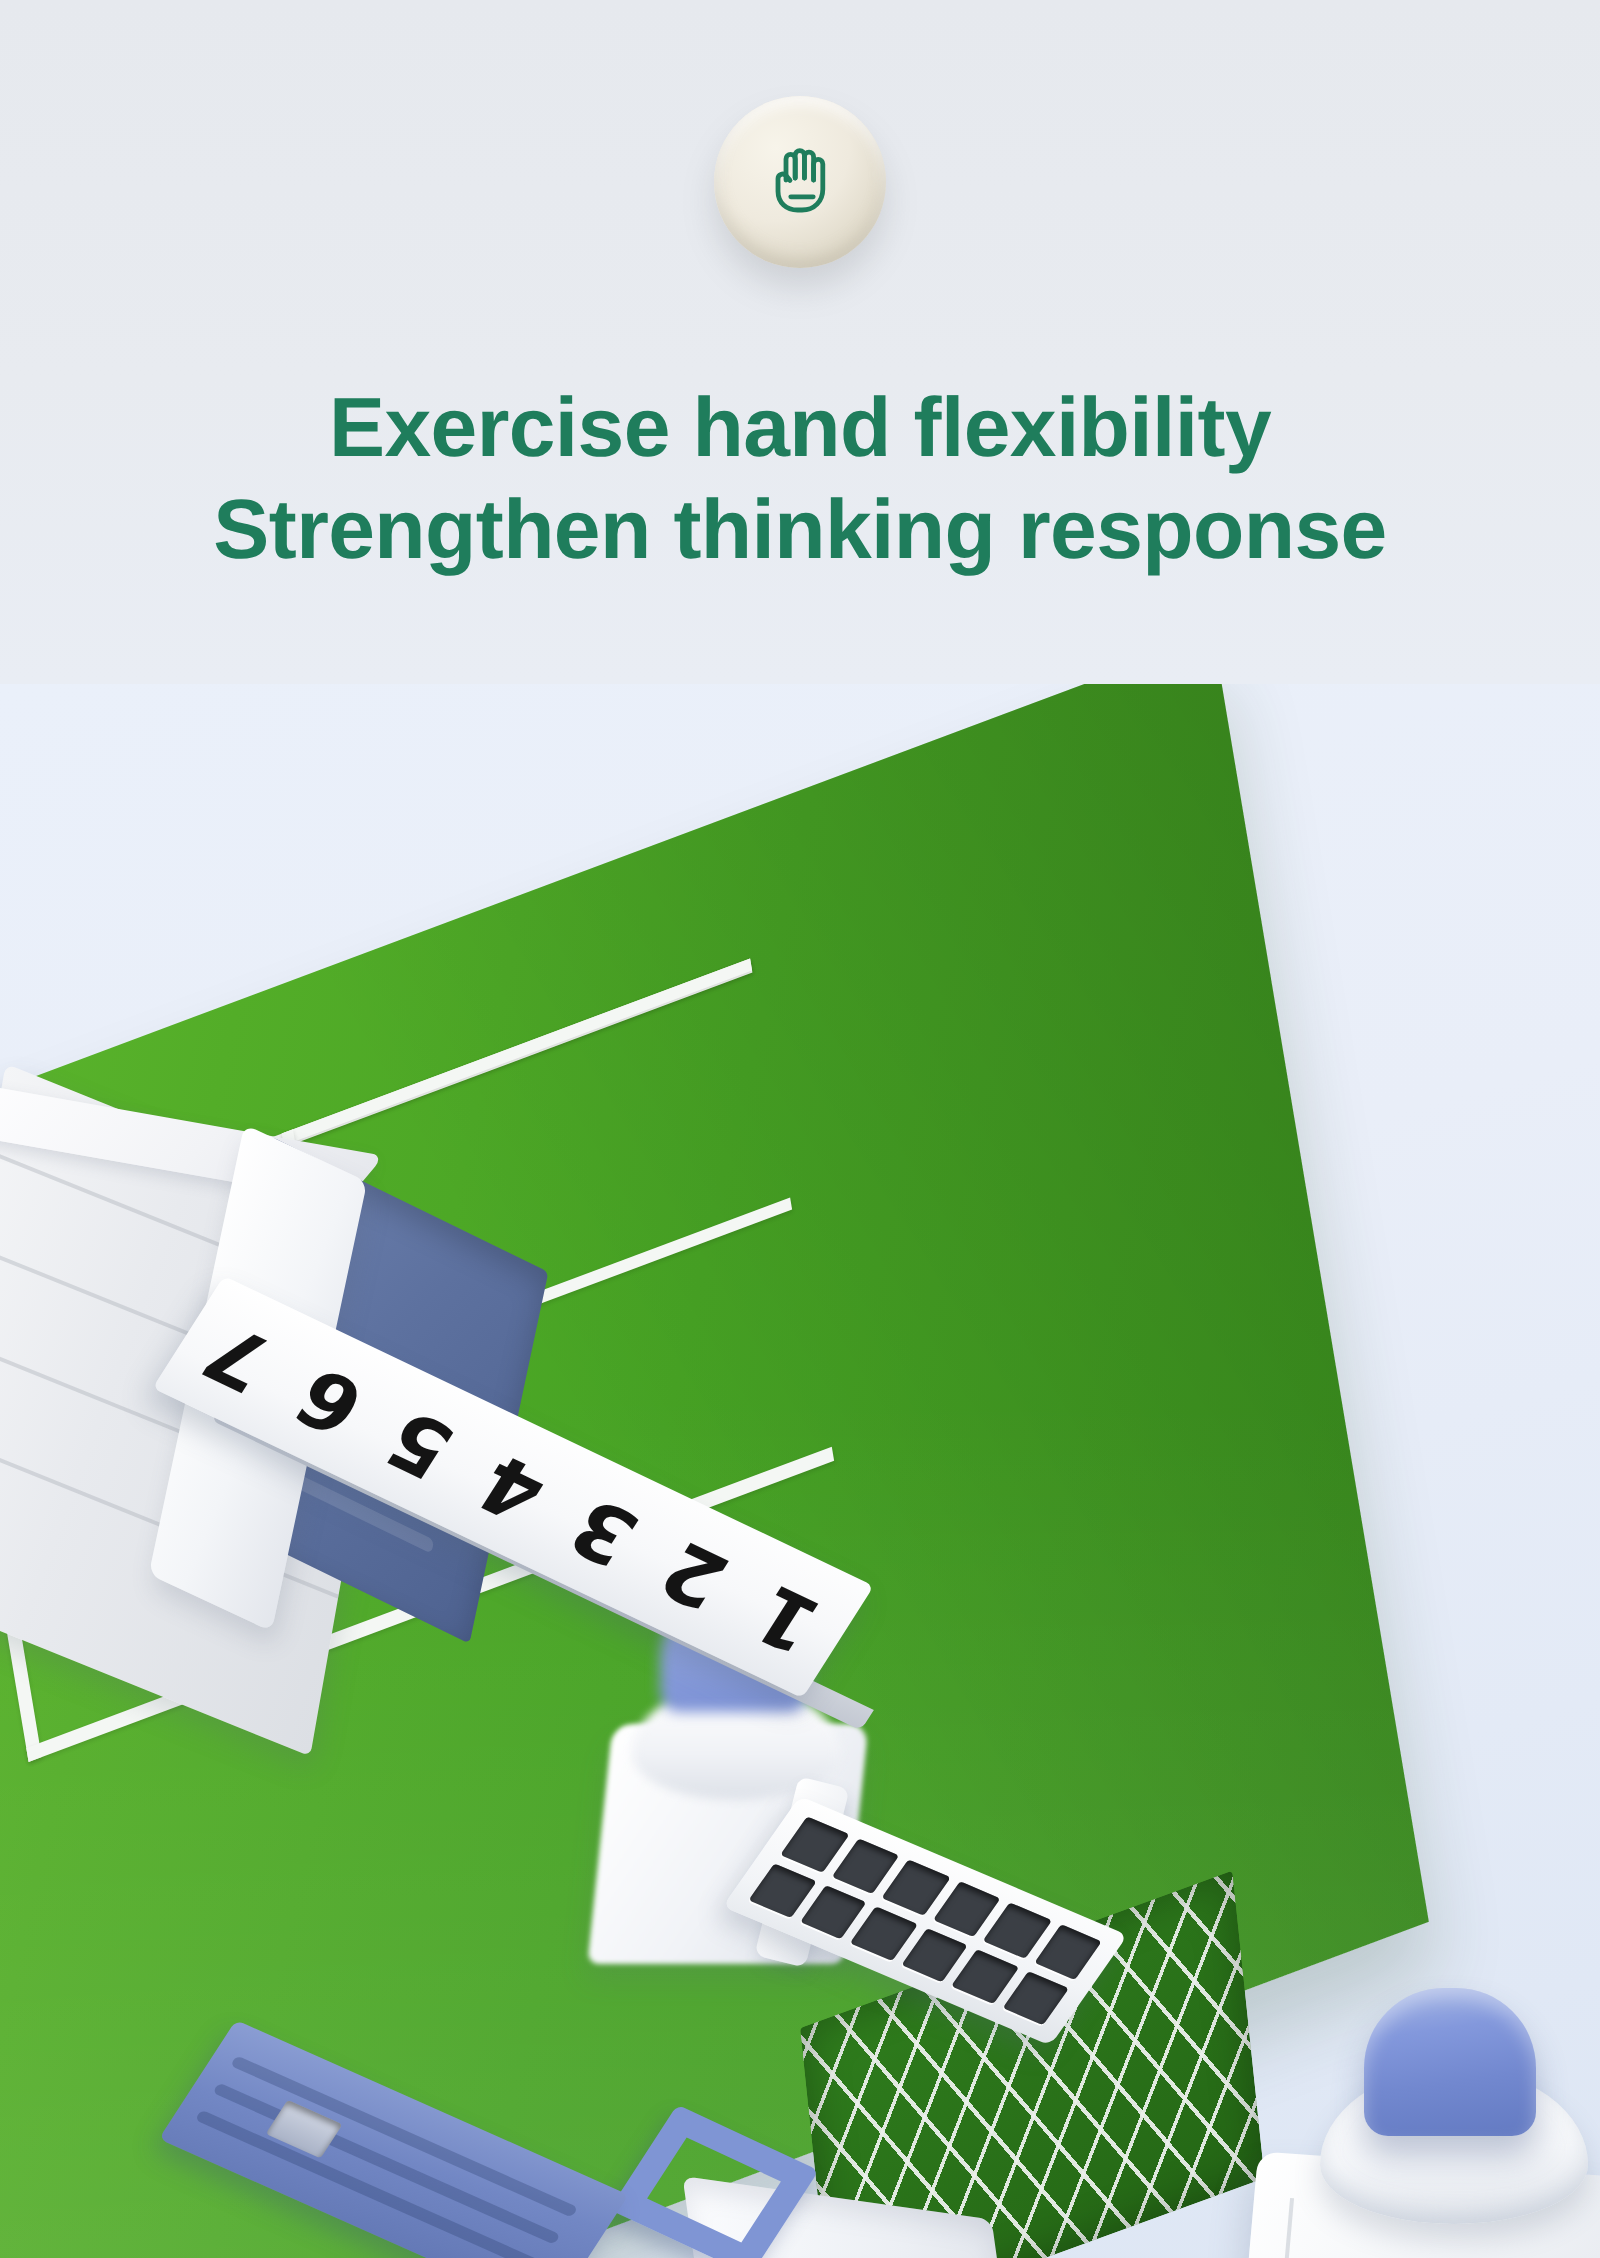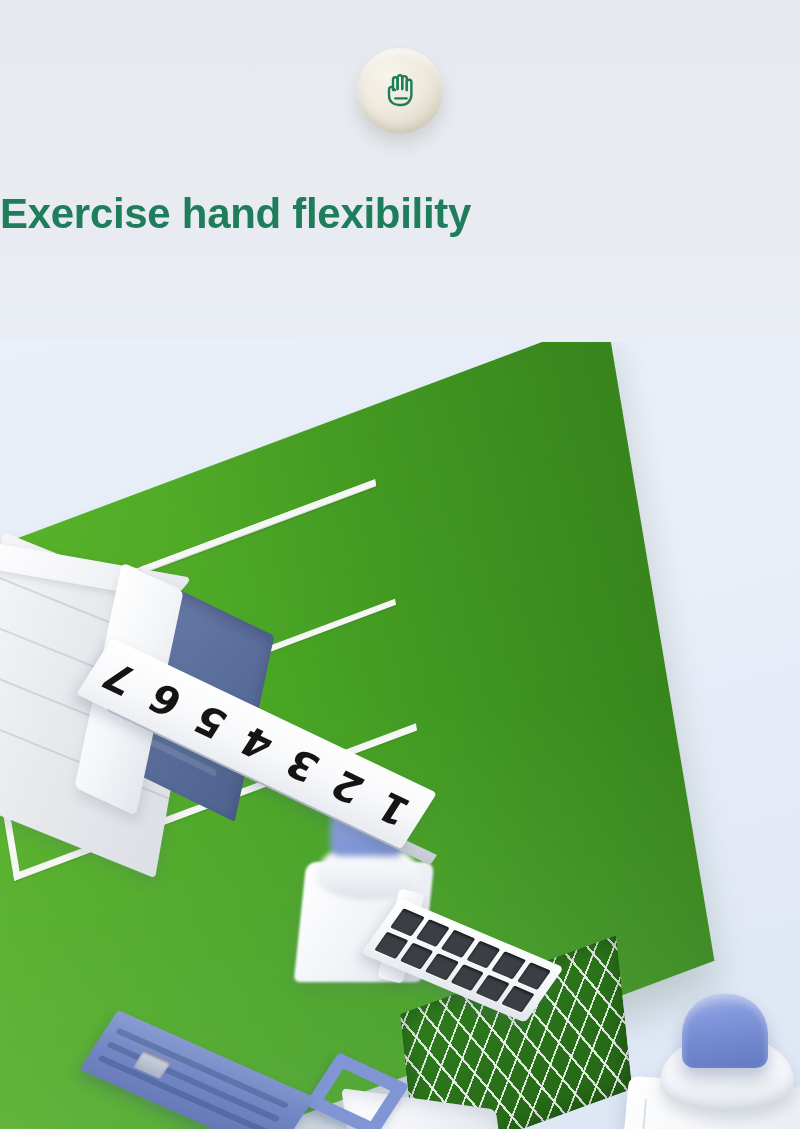--- a/index.html
+++ b/index.html
@@ -20,21 +20,21 @@
   }
   .badge{
     position:absolute;left:357px;top:48px;width:86px;height:86px;
     border-radius:50%;
     background:radial-gradient(circle at 36% 30%,#f7f4ea 0%,#efeade 45%,#ddd7c6 78%,#cfc8b6 100%);
     box-shadow:0 10px 16px rgba(120,122,128,.22), inset 0 -4px 8px rgba(180,174,156,.45), inset 0 4px 7px rgba(255,255,255,.85);
     display:flex;align-items:center;justify-content:center;
   }
   .badge svg{display:block;}
   .headline{
-    position:absolute;left:0;top:188px;width:800px;
+    position:absolute;left:0;top:188px;width:800px;text-align:center;
     color:#1f7d5c;font-weight:bold;font-size:42px;line-height:1.22;
     letter-spacing:-0.3px;
   }
   .headline .l2{display:block;}
 
   
   .photo{
     position:absolute;left:0;top:342px;width:800px;height:787px;
     background:linear-gradient(165deg,#eaf0fa 0%,#e9eef8 40%,#e3eaf6 72%,#dde6f4 100%);
     overflow:hidden;
@@ -256,20 +256,21 @@
           <path d="M16.6 18V6.6a2.3 2.3 0 0 1 4.6 0V18"></path>
           <path d="M21.2 18V7.4a2.3 2.3 0 0 1 4.6 0V19"></path>
           <path d="M25.8 19v-8a2.3 2.3 0 0 1 4.6 0v12.6c0 6-4.2 10.4-10.4 10.4h-2.2c-5.6 0-9.8-3.6-9.8-9.4v-6.2a2.3 2.3 0 0 1 4-1.6l2 2.4"></path>
           <path d="M14.4 27.4h11.2"></path>
         </svg>
       </span>
     </div>
 
     <div class="headline">
       <span>Exercise hand flexibility</span>
+      <span class="l2">Strengthen thinking response</span>
     </div>
   </div>
 
   <div class="photo">
     <div class="stage">
 
       <div class="pitch">
         <div class="shade"></div>
         <div class="line box-top"></div>
         <div class="line box-left"></div>

